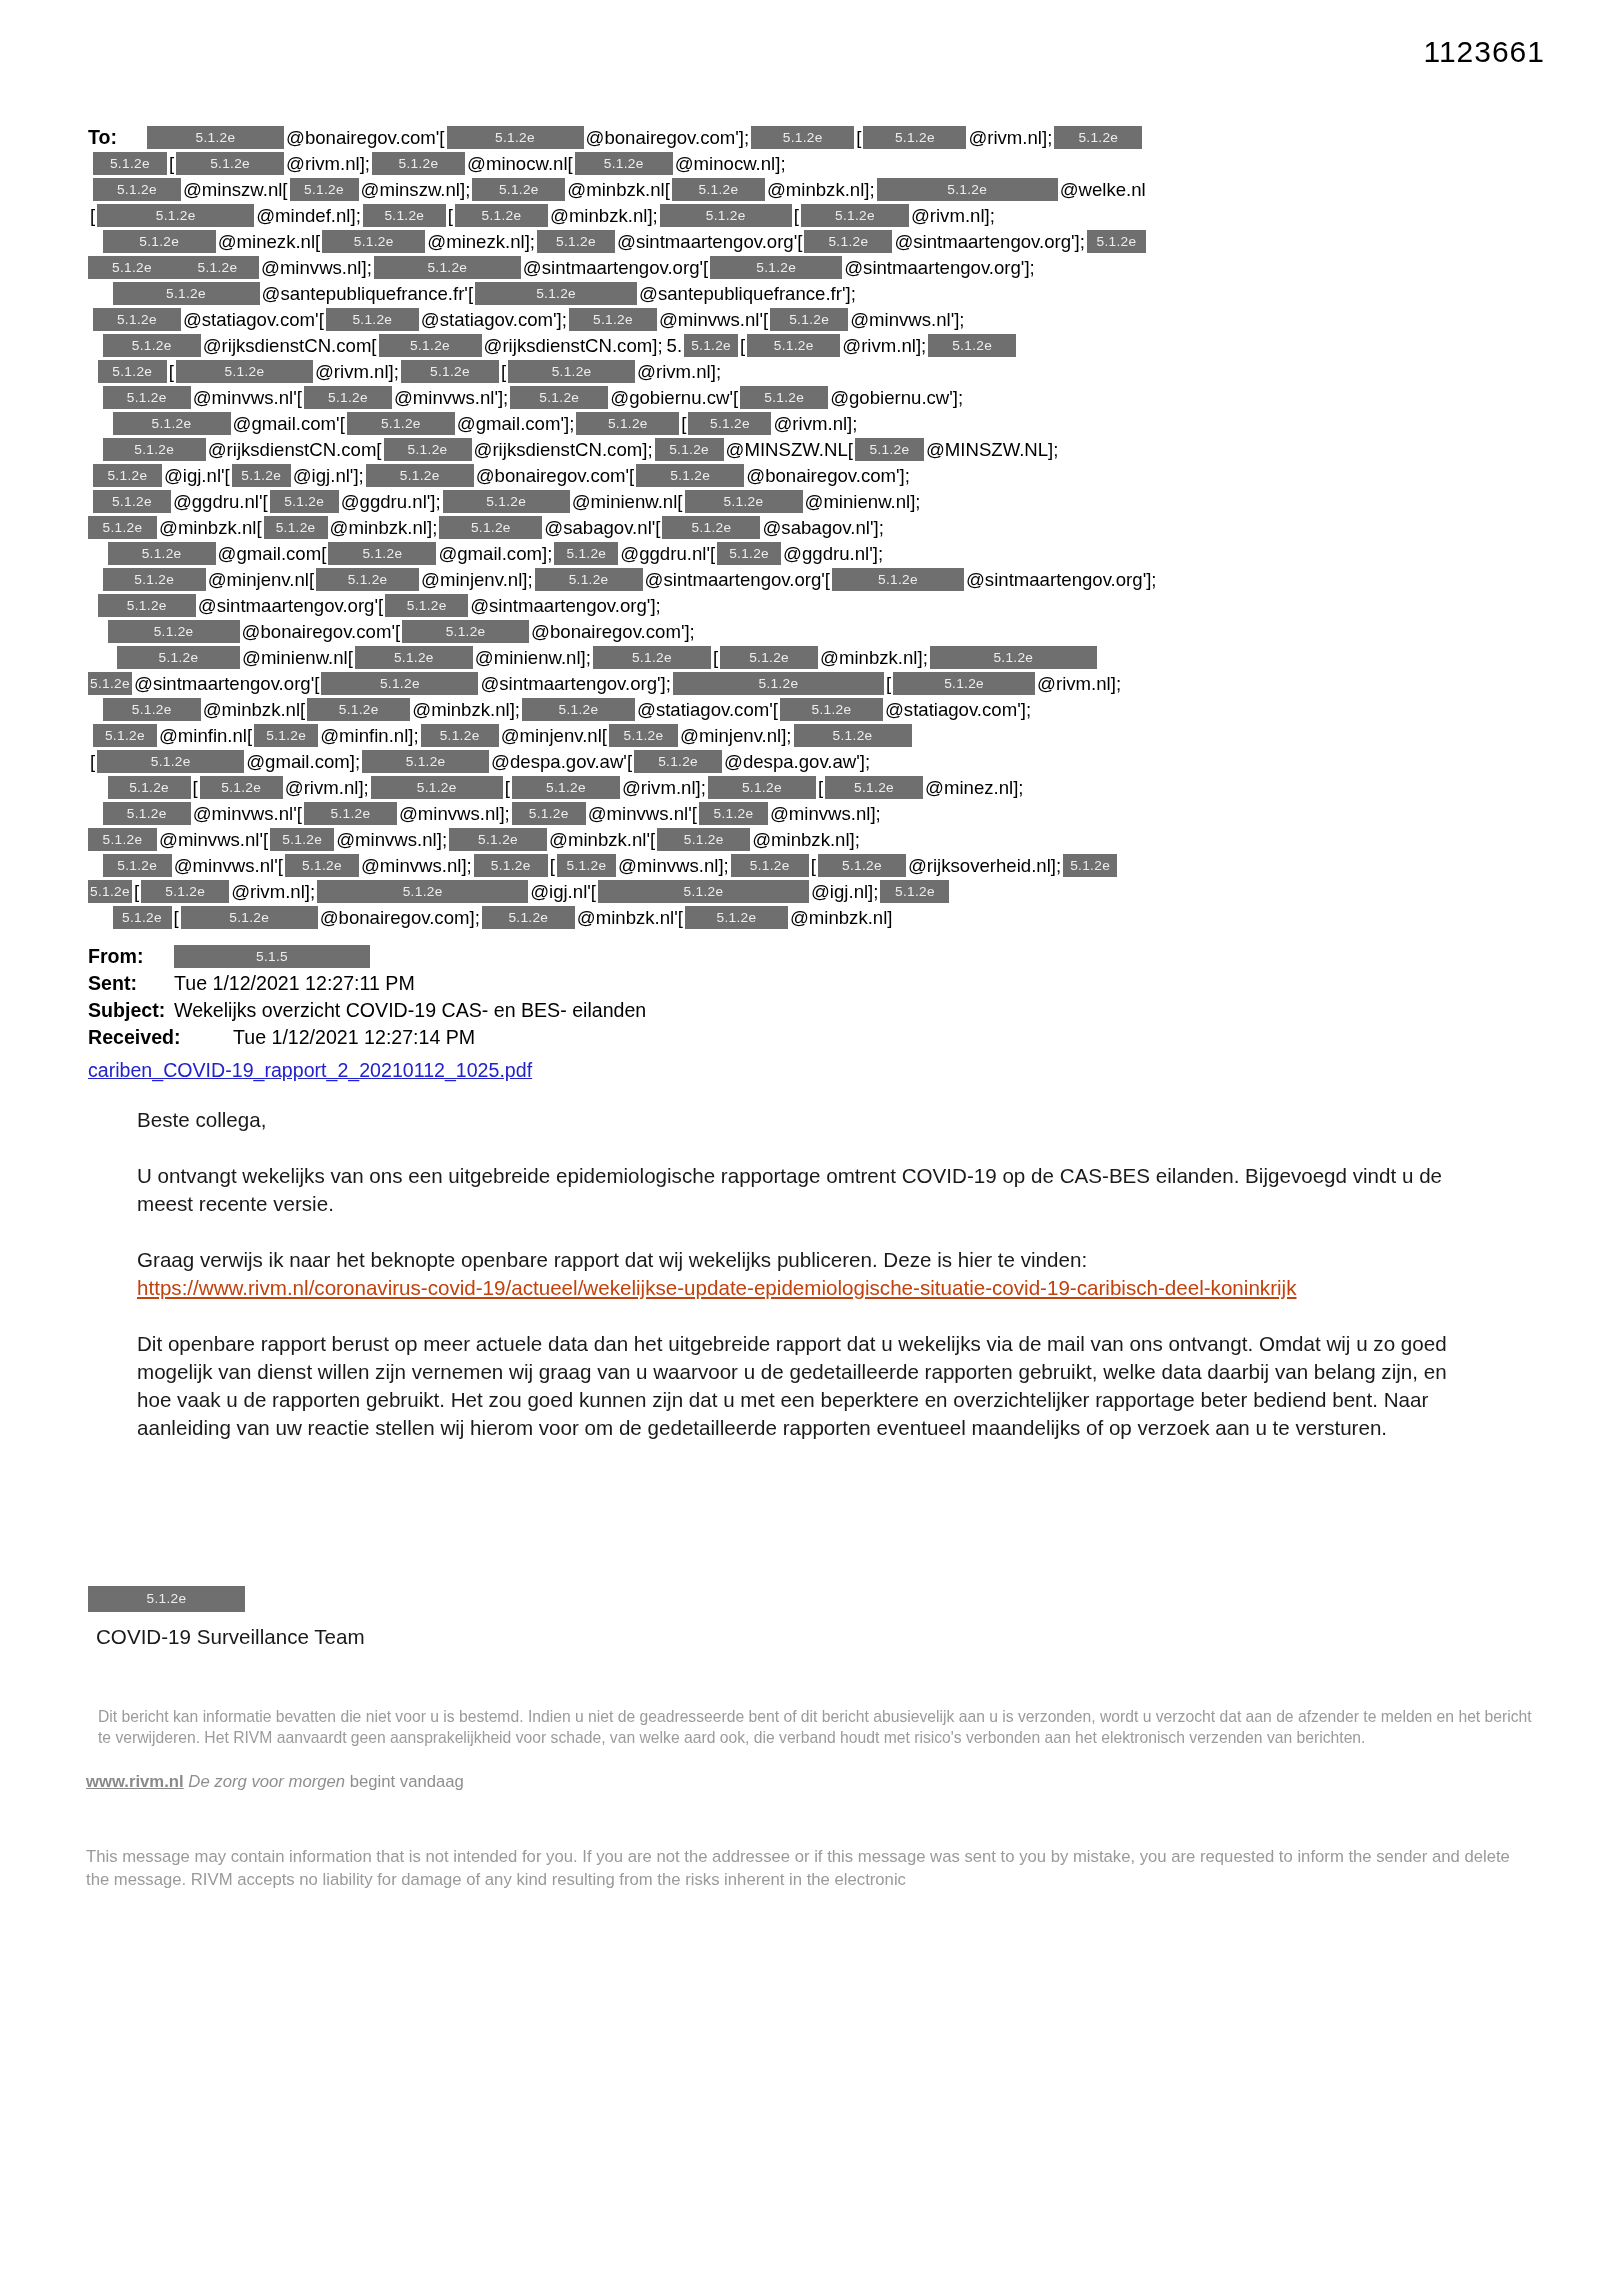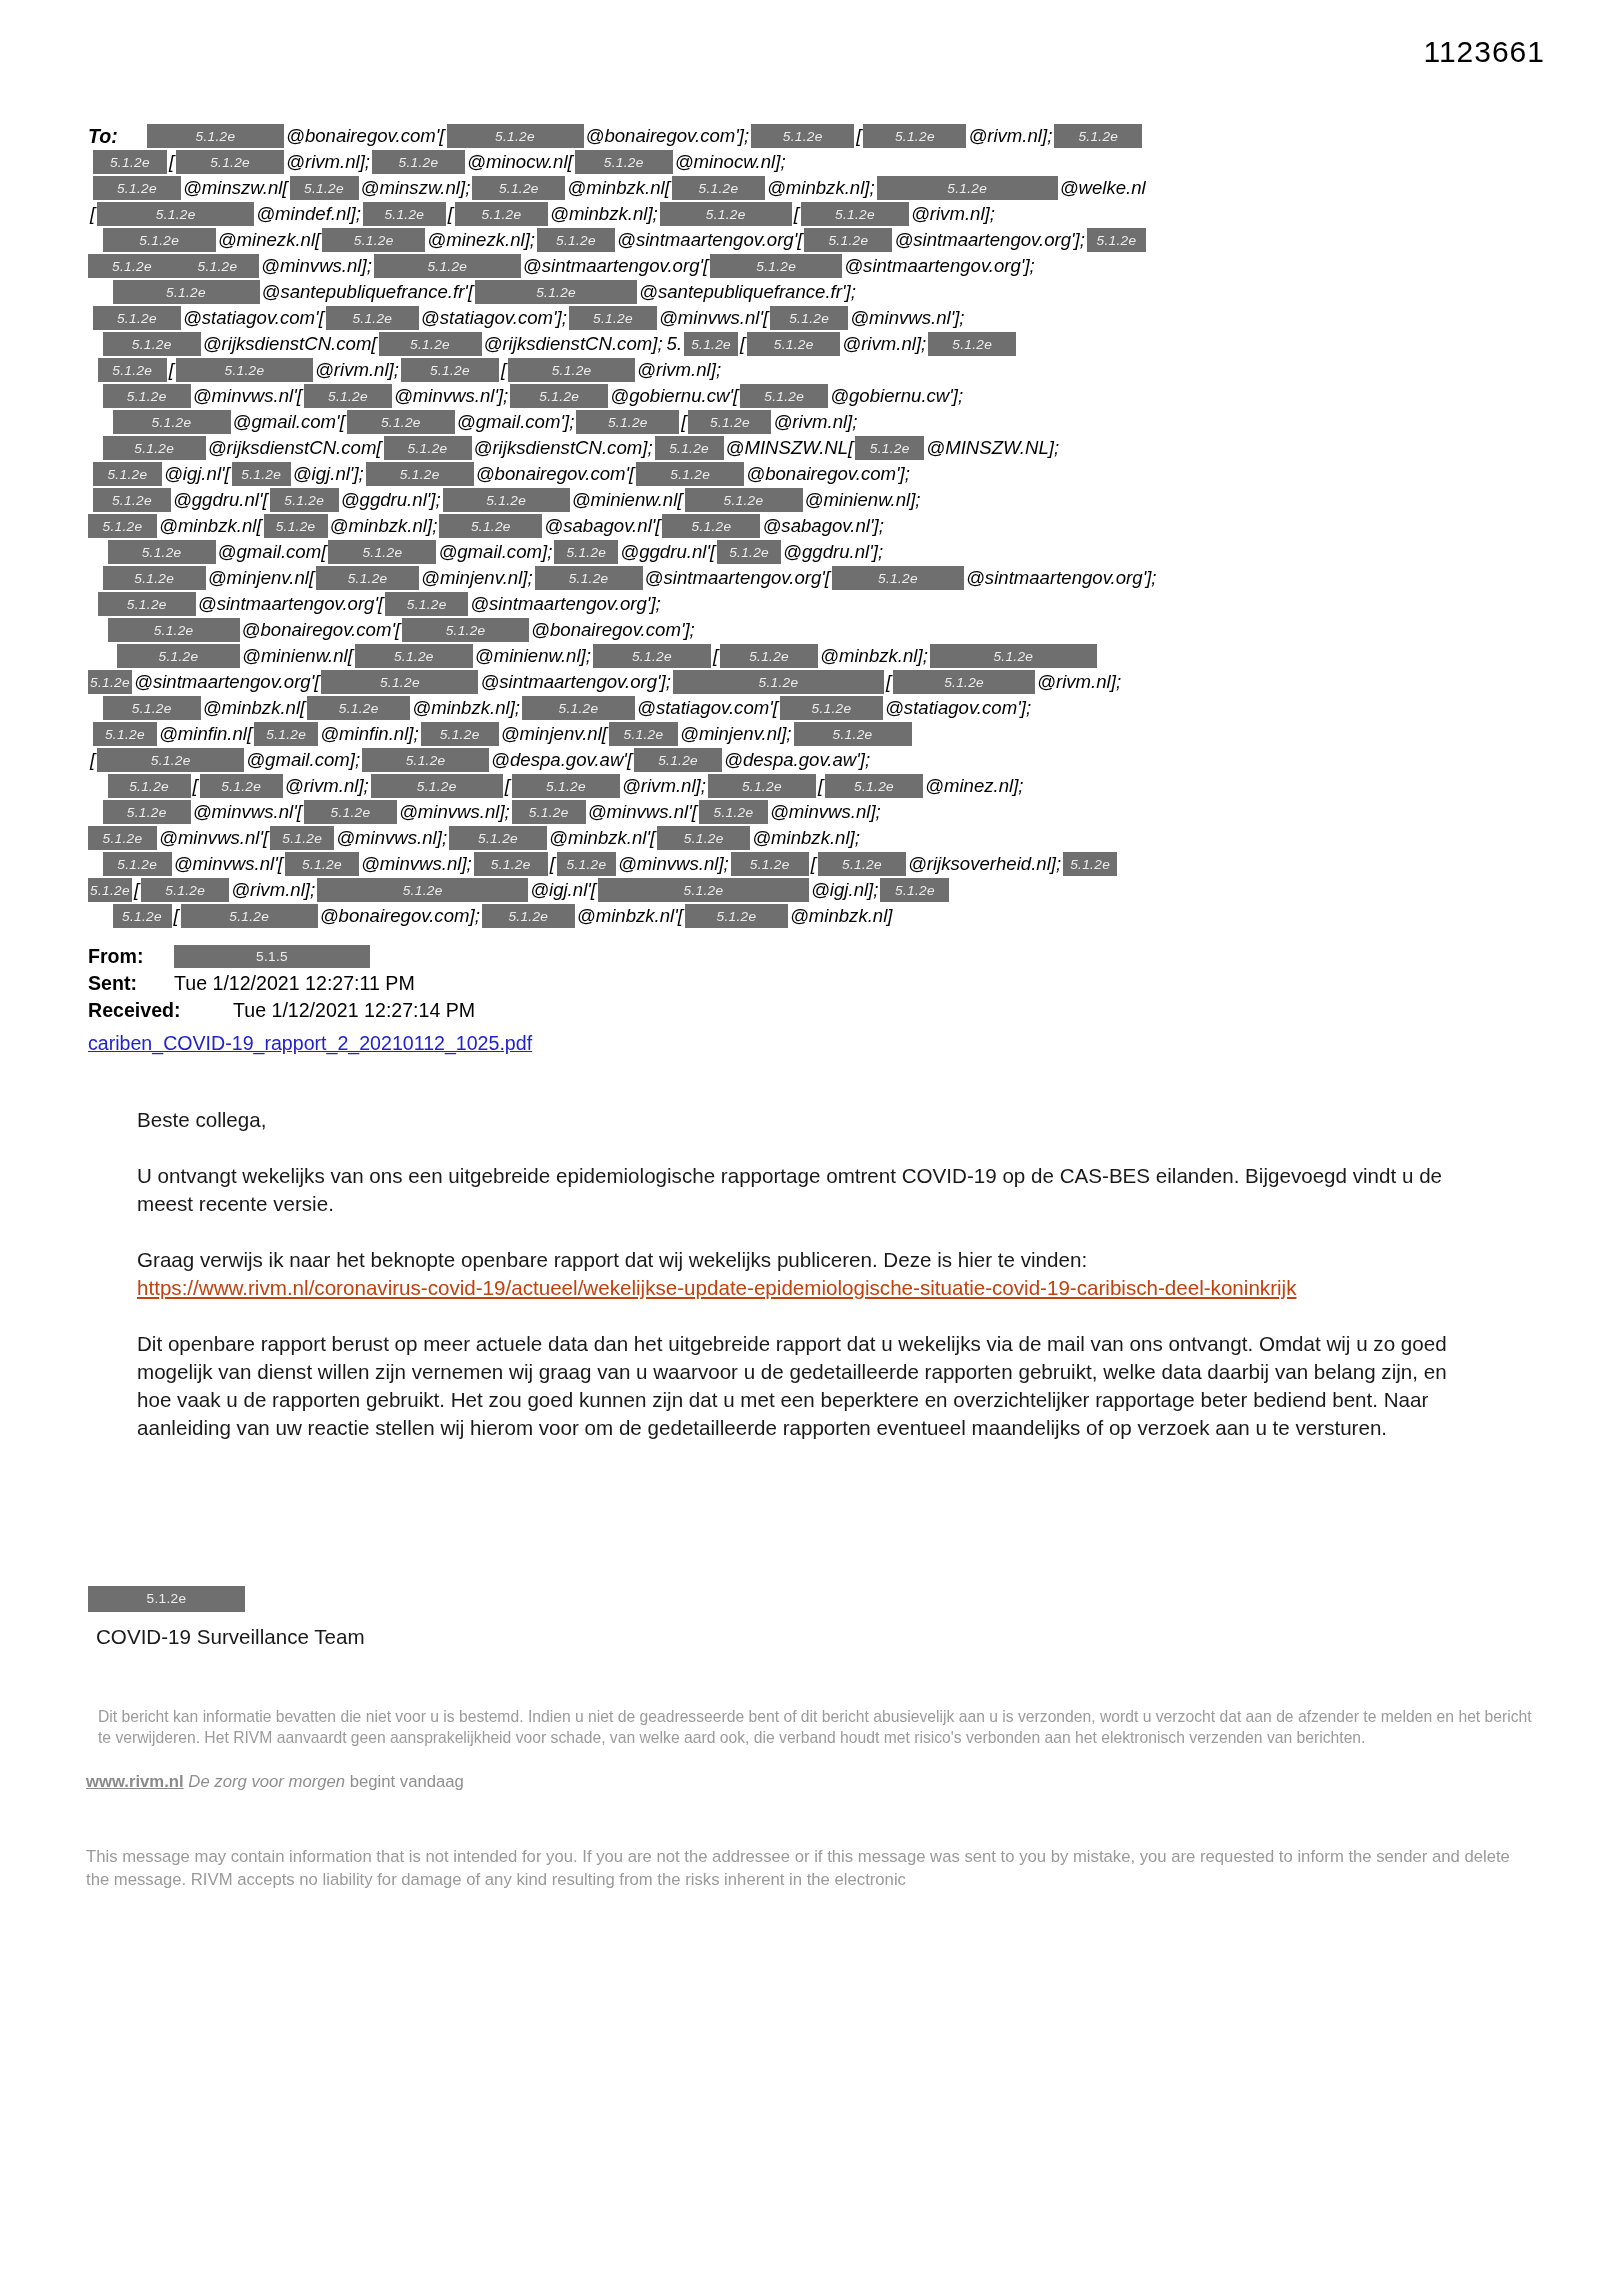--- a/index.html
+++ b/index.html
@@ -5,21 +5,21 @@
   html,body{margin:0;padding:0;background:#ffffff;}
   body{
     width:1621px;height:2292px;position:relative;
     font-family:"Liberation Sans", sans-serif;color:#1a1a1a;
     -webkit-font-smoothing:antialiased;
   }
   .docnum{position:absolute;top:35px;right:76px;font-size:30px;color:#000;letter-spacing:1px;}
 
   
   .to-block{position:absolute;top:123px;left:88px;right:59px;}
-  .to-line{display:flex;align-items:center;height:26px;white-space:nowrap;font-style:italic;}
+  .to-line{display:flex;align-items:flex-end;height:26px;white-space:nowrap;}
   .to-label{font-weight:bold;font-size:19.6px;color:#000;width:59px;flex:none;}
   .redact{
     background:#6f6f6f;color:#ededed;font-size:13.7px;height:23.5px;
     display:inline-flex;align-items:center;justify-content:center;
     flex:none;overflow:hidden;letter-spacing:0.3px;
   }
   .frag{font-size:18.6px;color:#000;padding:0 2px;flex:none;}
 
   
   .hdr-block{position:absolute;top:943px;left:88px;}
@@ -379,20 +379,24 @@
 <div class="hdr-block">
   <div class="hdr-row">
     <span class="hdr-label">From:</span>
     <span class="redact from-box">5.1.5</span>
   </div>
   <div class="hdr-row">
     <span class="hdr-label">Sent:</span>
     <span class="hdr-value">Tue 1/12/2021 12:27:11 PM</span>
   </div>
   <div class="hdr-row">
+    <span class="hdr-label">Subject:</span>
+    <span class="hdr-value">Wekelijks overzicht COVID-19 CAS- en BES- eilanden</span>
+  </div>
+  <div class="hdr-row">
     <span class="hdr-label wide">Received:</span>
     <span class="hdr-value">Tue 1/12/2021 12:27:14 PM</span>
   </div>
   <div class="attach-row">
     <a class="attach-link">cariben_COVID-19_rapport_2_20210112_1025.pdf</a>
   </div>
 </div>
 
 <div class="body-block">
   <p>Beste collega,</p>

